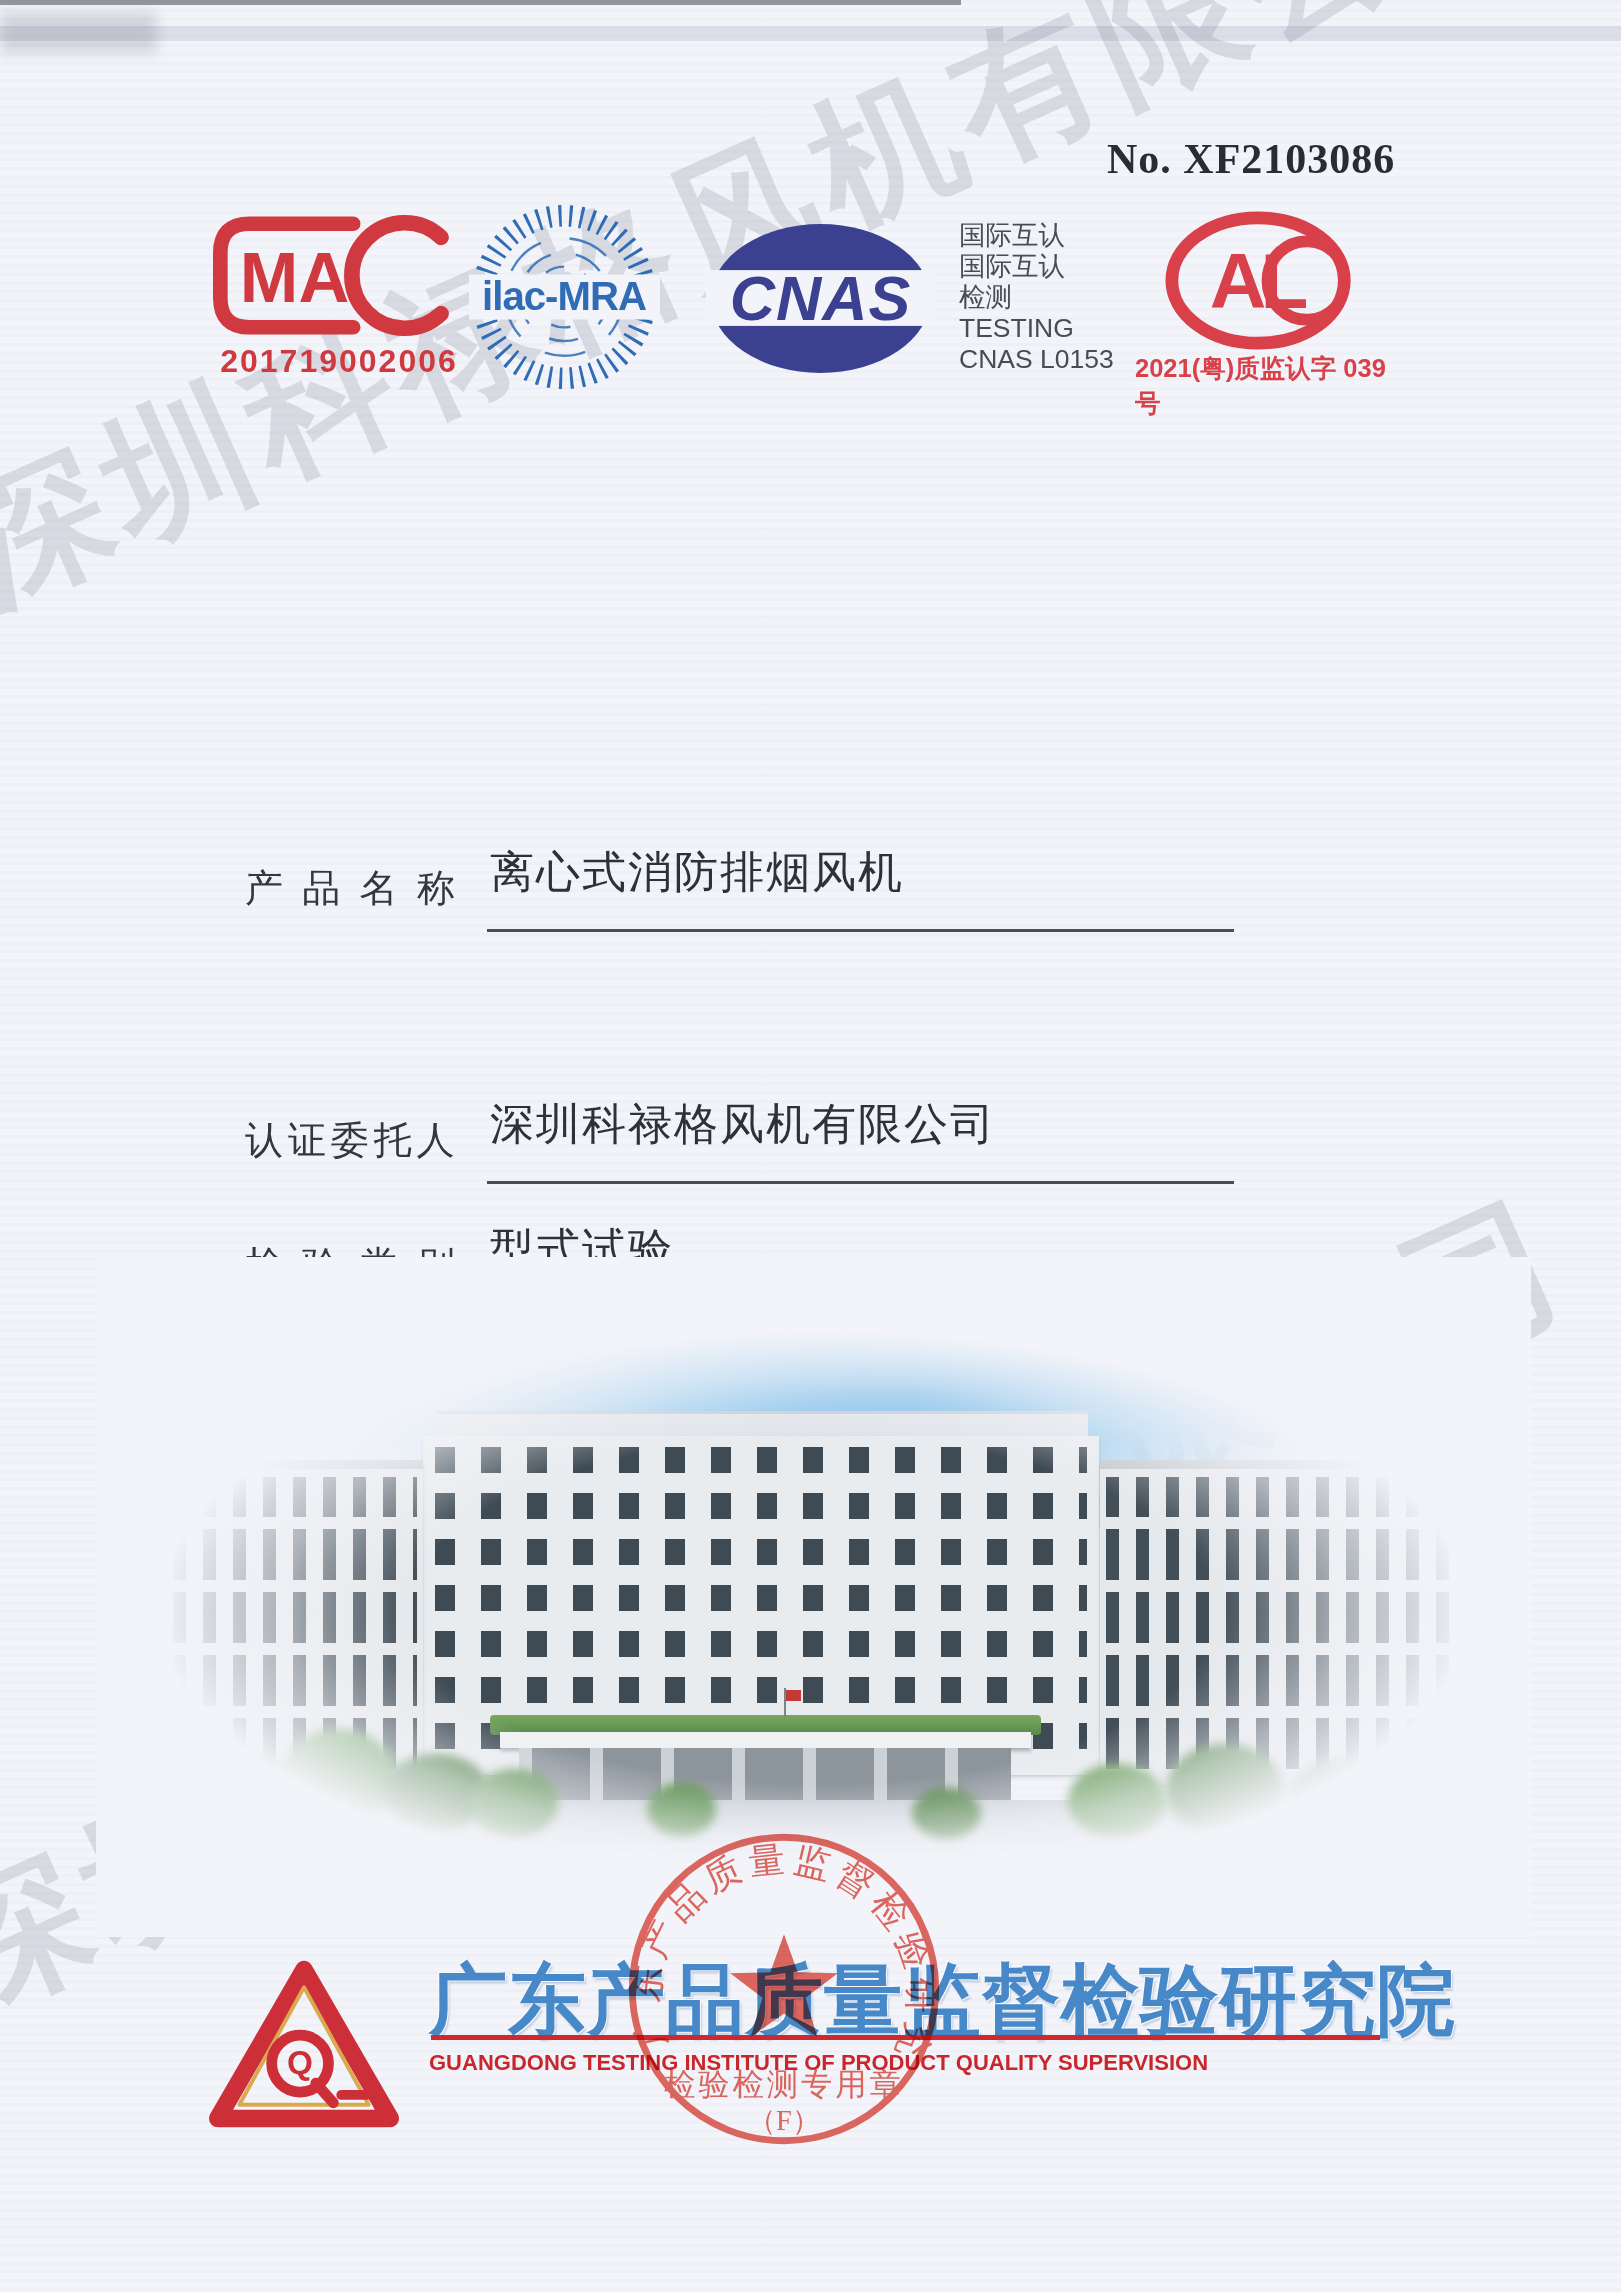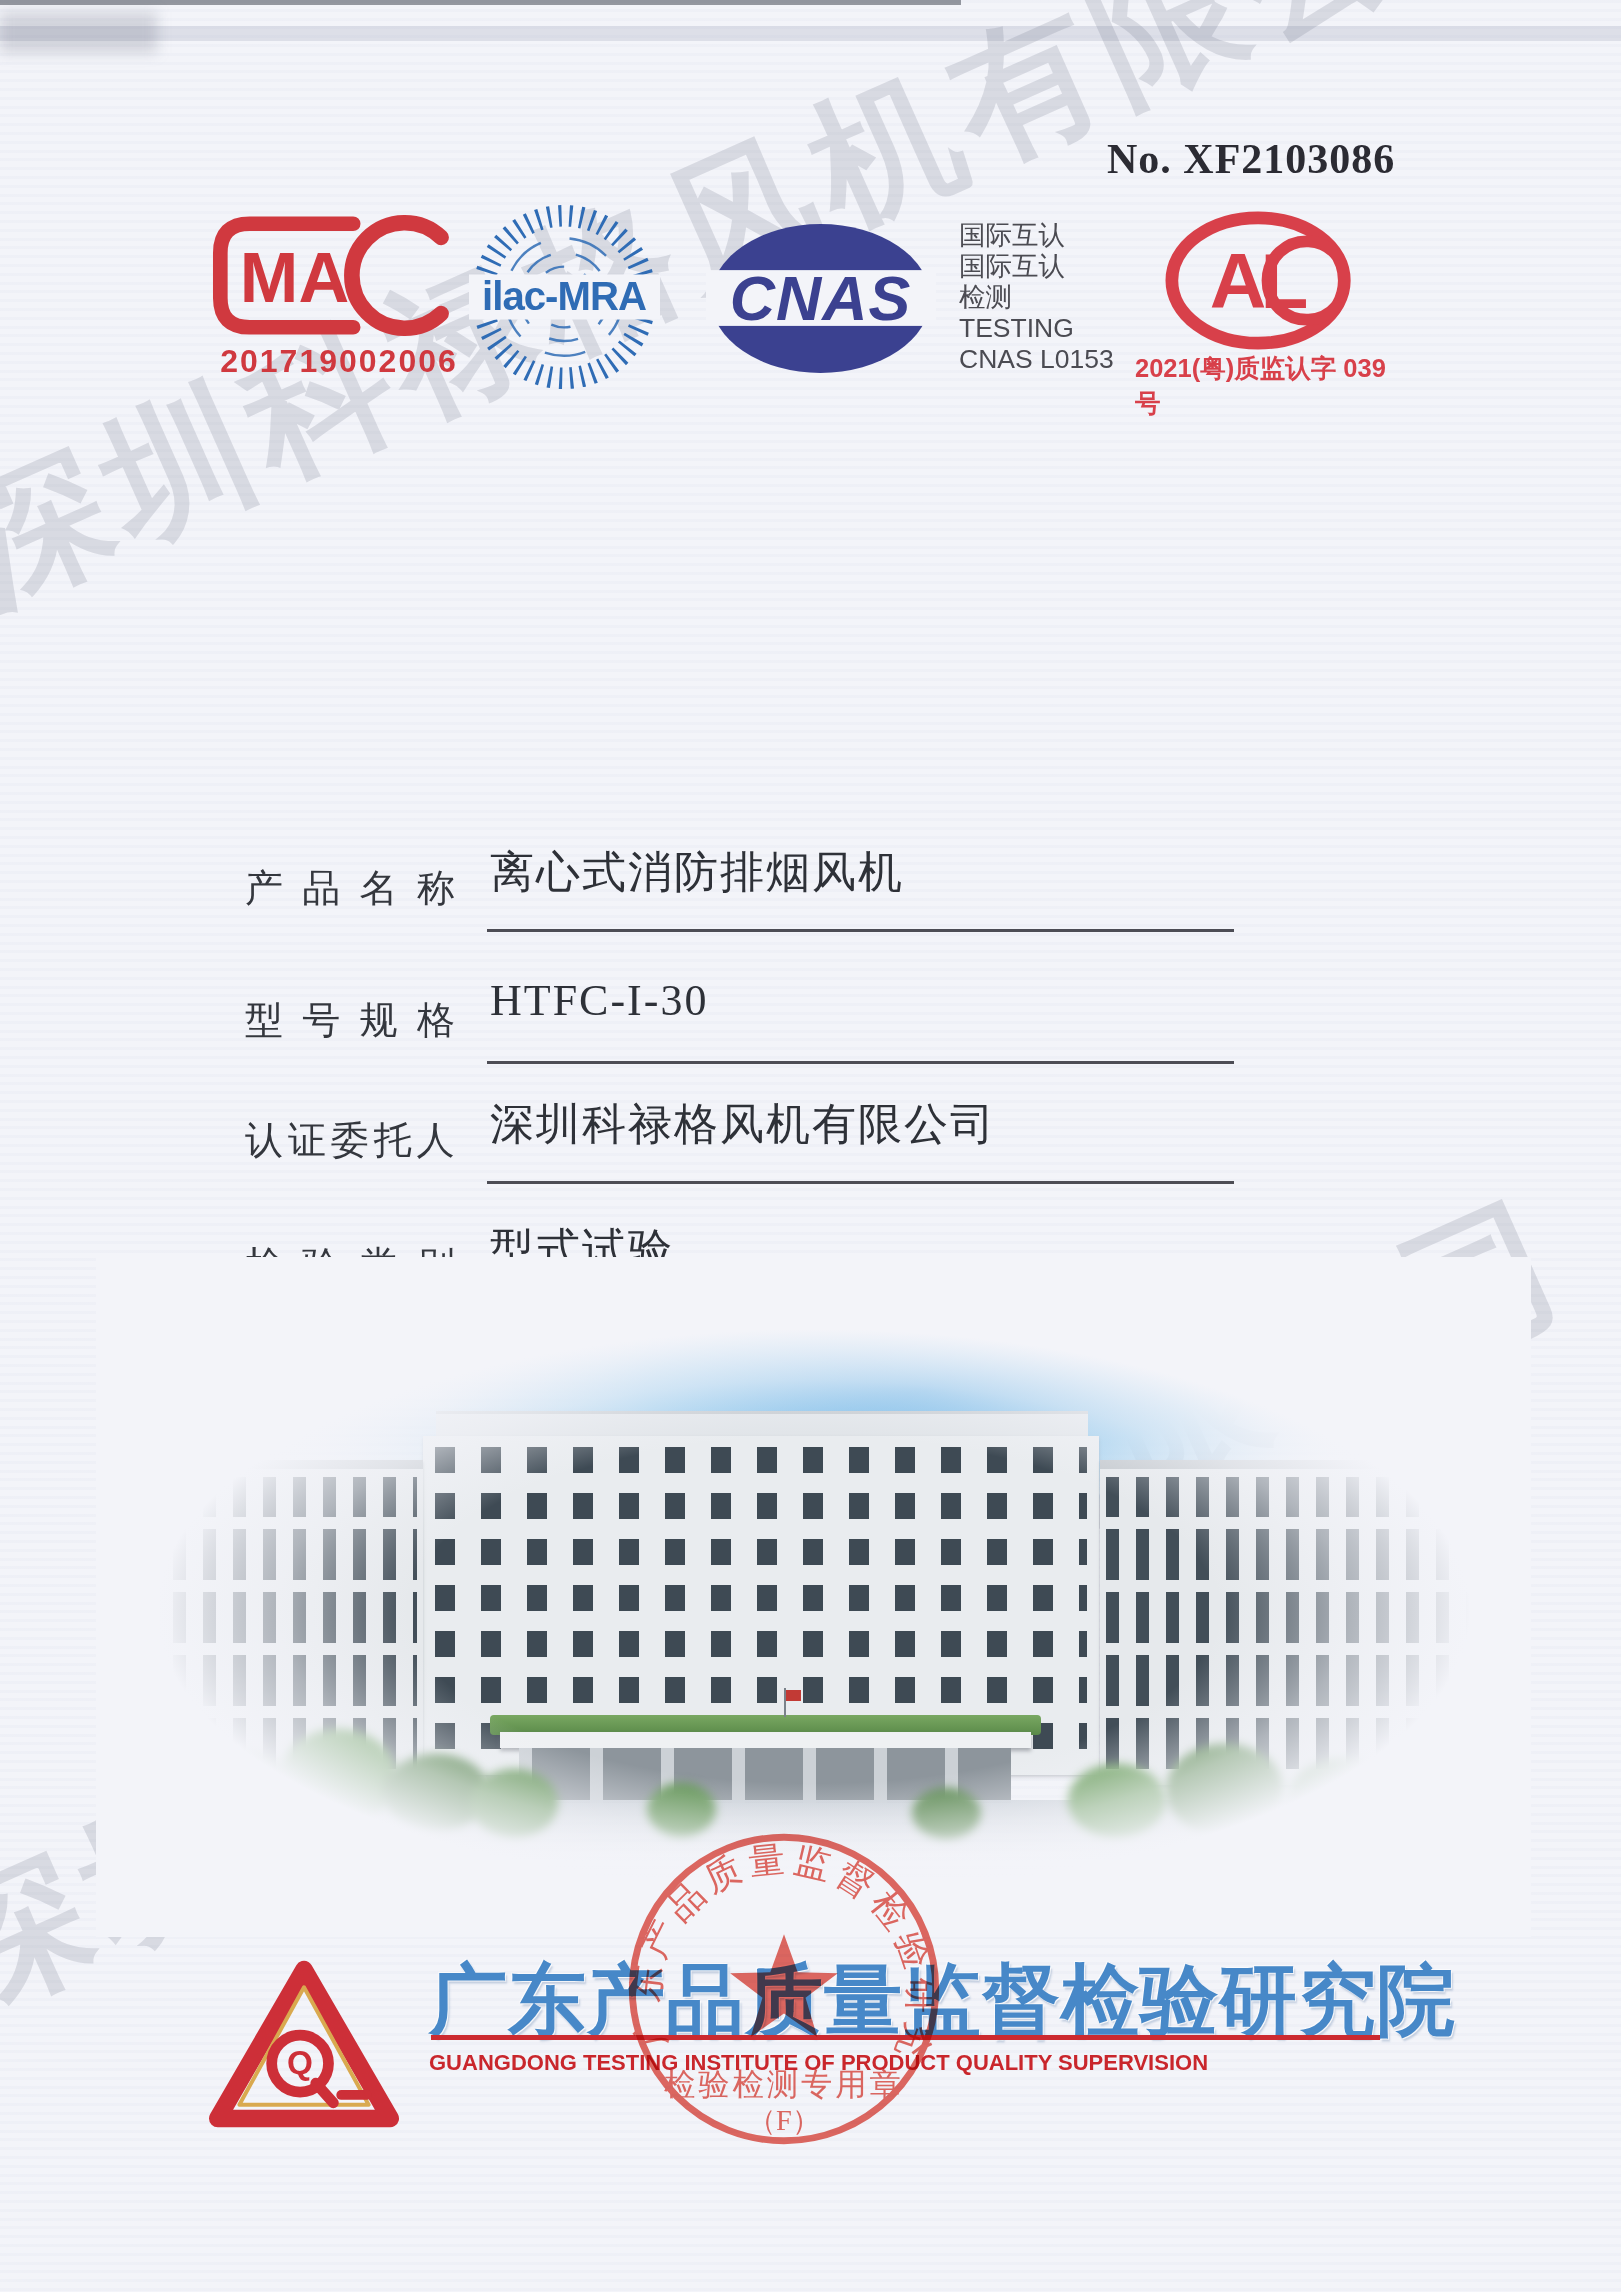--- a/index.html
+++ b/index.html
@@ -126,25 +126,20 @@
     <ellipse cx="96" cy="74" rx="88" ry="64" fill="none" stroke="#d8404a" stroke-width="13"></ellipse>
     <path d="M 176 48 A 40 40 0 1 0 176 100" fill="none" stroke="#d8404a" stroke-width="12" stroke-linecap="round"></path>
     <text x="94" y="102" text-anchor="middle" font-family="Liberation Sans, DejaVu Sans, sans-serif" font-size="80" font-weight="bold" fill="#d8404a" letter-spacing="-6">AL</text>
   </svg>
   <div class="cal-caption">2021(粤)质监认字 039 号</div>
 
 
   <div class="field-row" style="top:838px">
     <div class="field-label">产 品 名 称</div>
     <div class="field-value">离心式消防排烟风机</div>
-    <div class="field-underline"></div>
-  </div>
-  <div class="field-row" style="top:970px">
-    <div class="field-label">型 号 规 格</div>
-    <div class="field-value">HTFC-I-30</div>
     <div class="field-underline"></div>
   </div>
   <div class="field-row" style="top:1090px">
     <div class="field-label">认证委托人</div>
     <div class="field-value">深圳科禄格风机有限公司</div>
     <div class="field-underline"></div>
   </div>
   <div class="field-row" style="top:1215px">
     <div class="field-label">检 验 类 别</div>
     <div class="field-value">型式试验</div>

